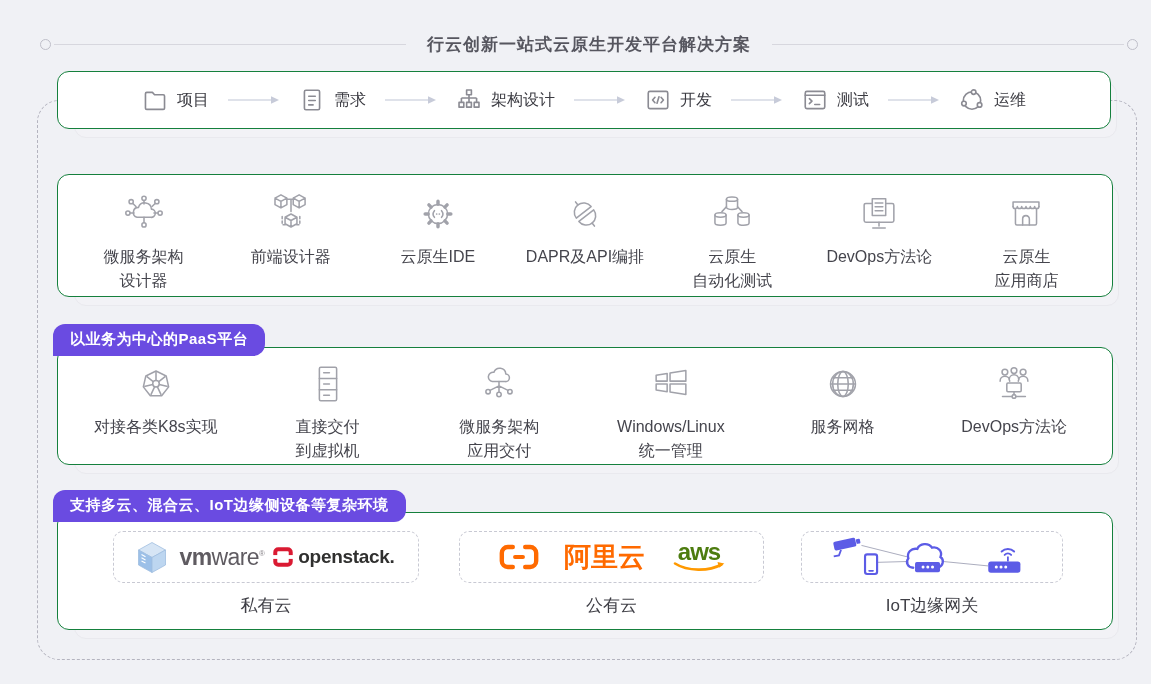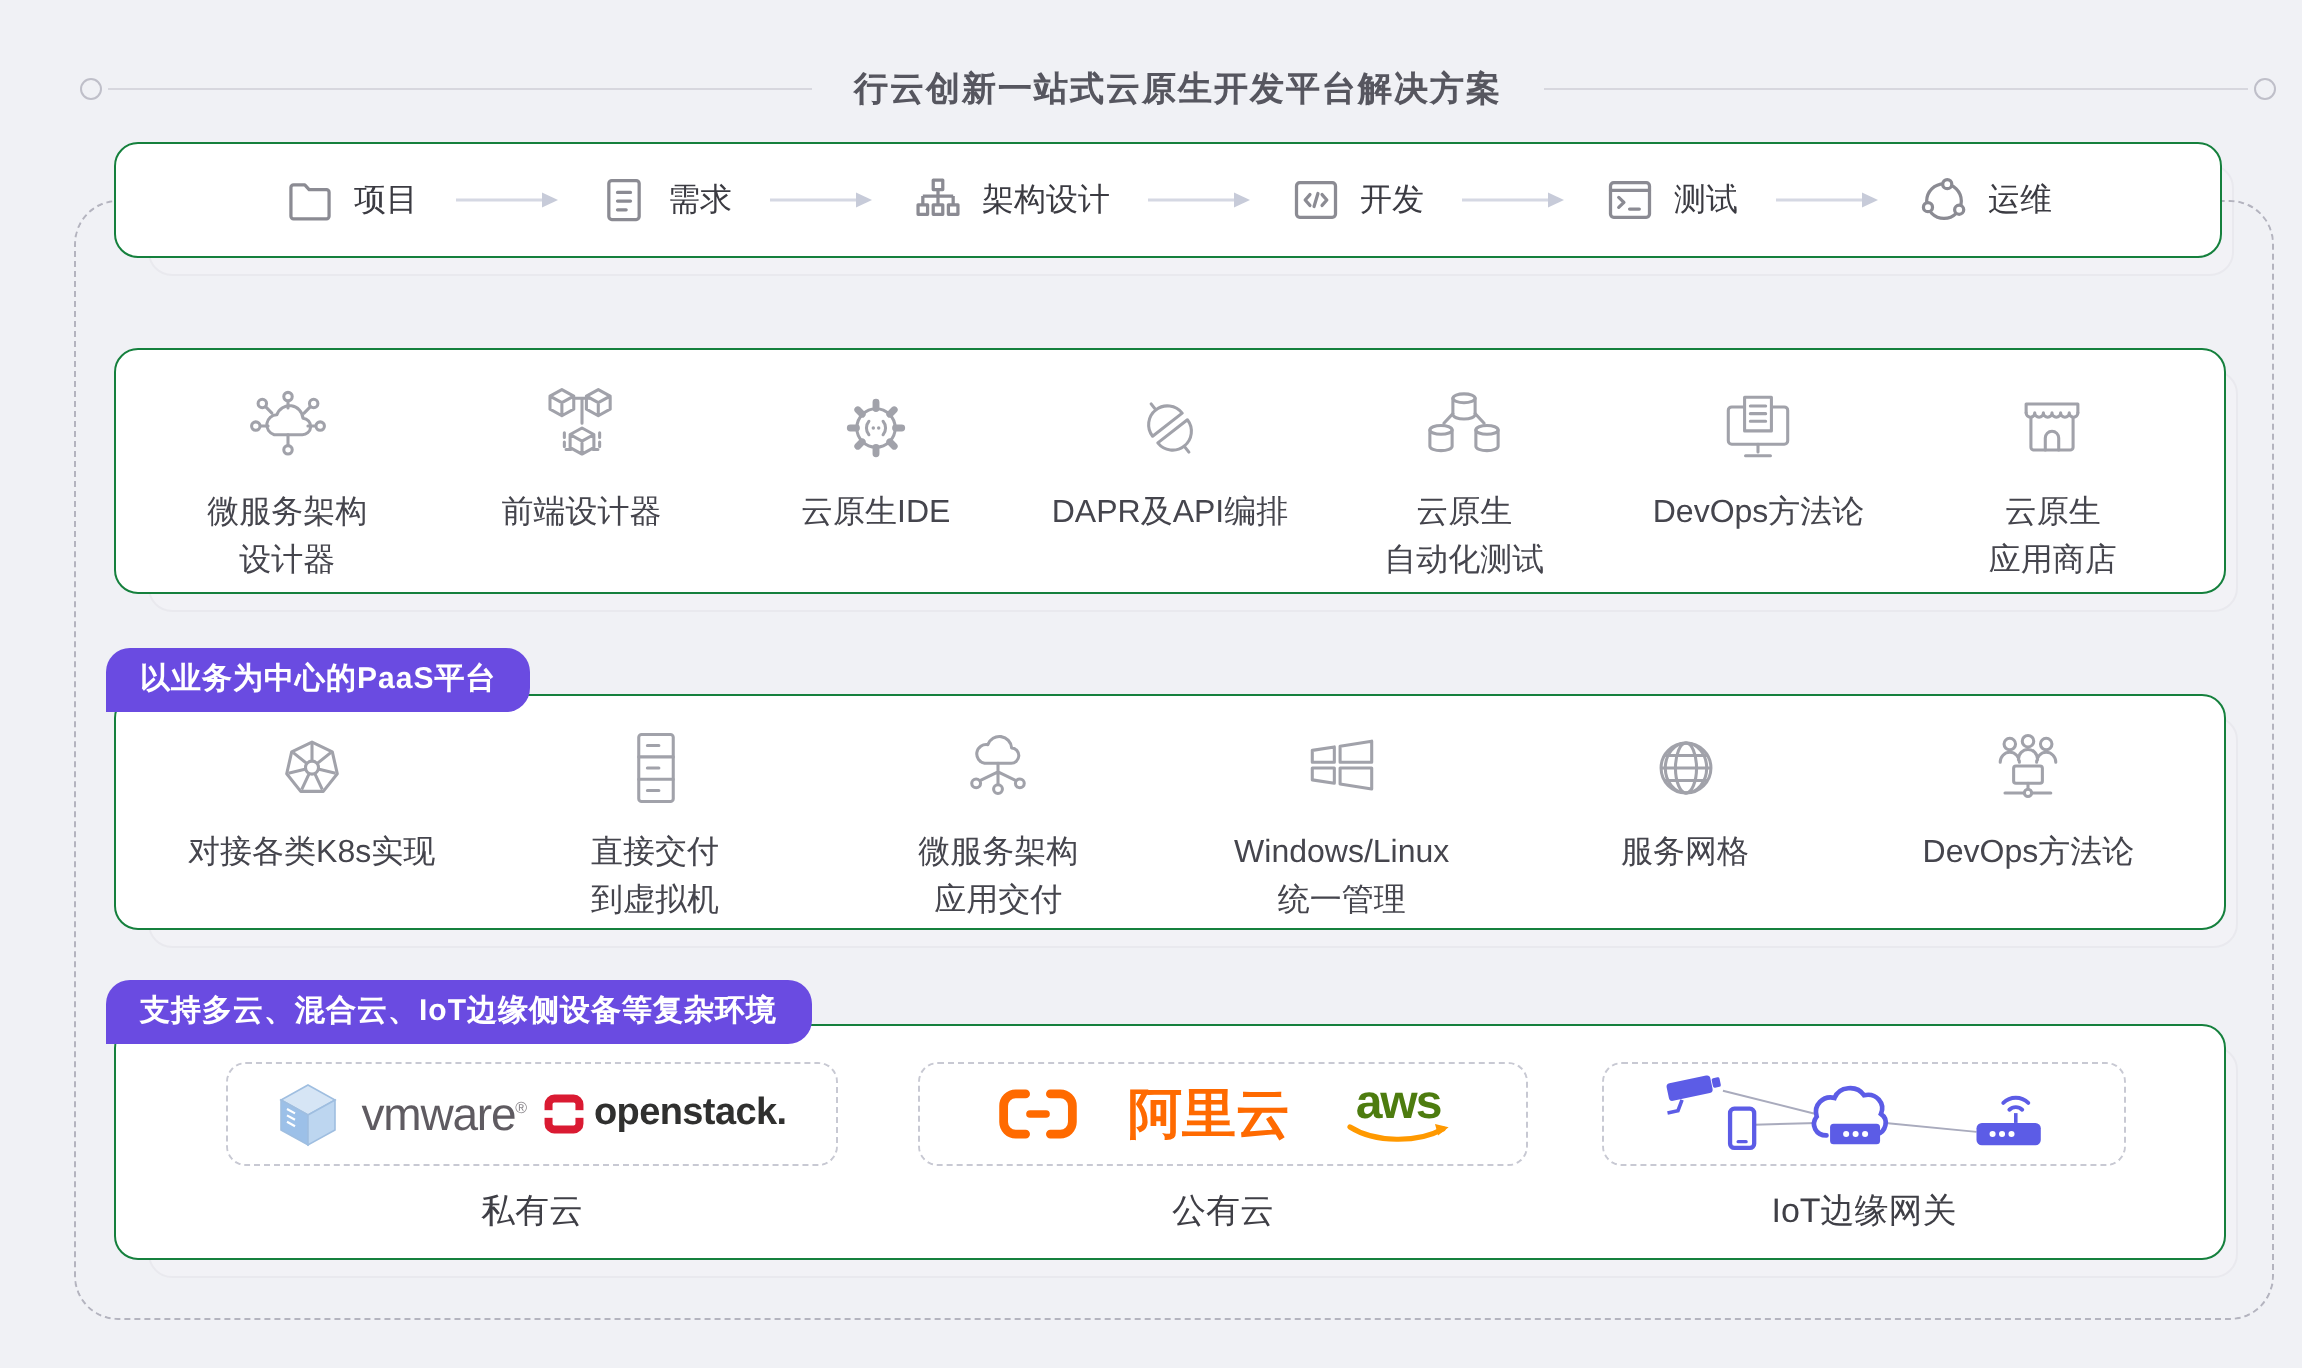--- a/index.html
+++ b/index.html
@@ -35,21 +35,21 @@
   .lbl{font-size:16px;color:#45454d;text-align:center;white-space:pre-line;line-height:1.5;}
 
   
   .groups{display:flex;padding:18px 0 0 55px;box-sizing:border-box;}
   .group{display:flex;flex-direction:column;}
   .g1{width:306px;margin-right:40px;} .g2{width:305px;margin-right:37px;} .g3{width:262px;}
   .gbox{height:52px;border:1.6px dashed #c8c9d3;border-radius:10px;background:#fff;display:flex;align-items:center;justify-content:center;box-sizing:border-box;}
   .glabel{margin-top:11px;text-align:center;font-size:17px;color:#3f3f46;}
 
   .vmware{font-size:23px;color:#5f5b61;letter-spacing:-.6px;margin:0 9px 0 12px;white-space:nowrap;}
-  .vmware b{font-weight:normal;}
+  .vmware b{font-weight:bold;}
   .vmware sup{font-size:8px;color:#8a868b;}
   .openstack{display:flex;align-items:center;gap:5px;white-space:nowrap;}
   .os-txt{font-size:19px;font-weight:bold;color:#30302f;letter-spacing:-.3px;}
   .ali{display:flex;align-items:center;gap:24px;margin-right:28px;white-space:nowrap;}
   .ali-txt{font-size:27px;font-weight:bold;color:#FF6A00;}
   .aws{display:flex;flex-direction:column;align-items:center;}
   .aws-txt{font-size:24px;font-weight:bold;color:#4d7c0f;letter-spacing:-1px;line-height:.9;}
 </style>
 </head>
 <body>

